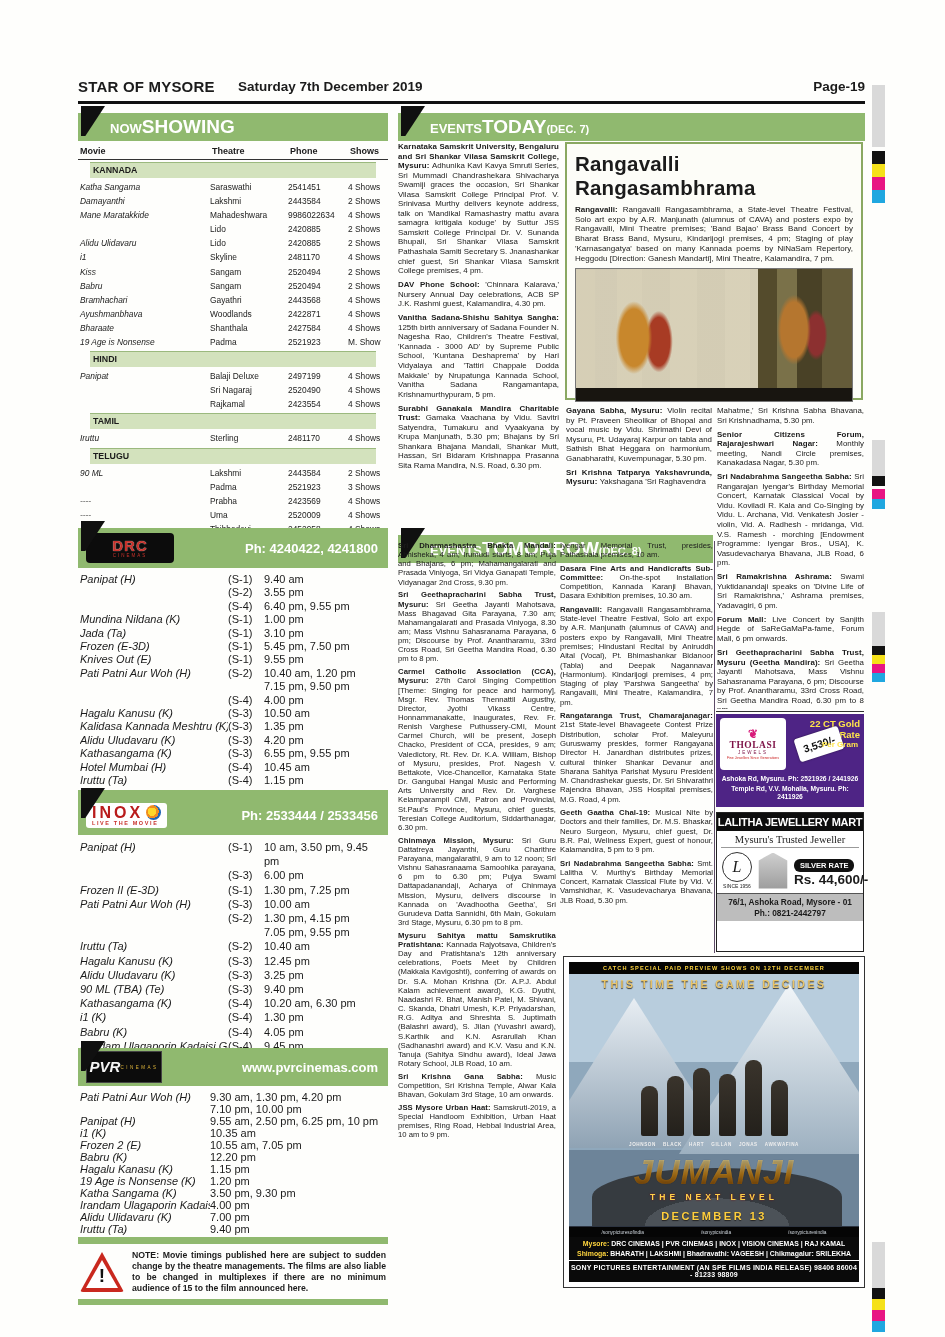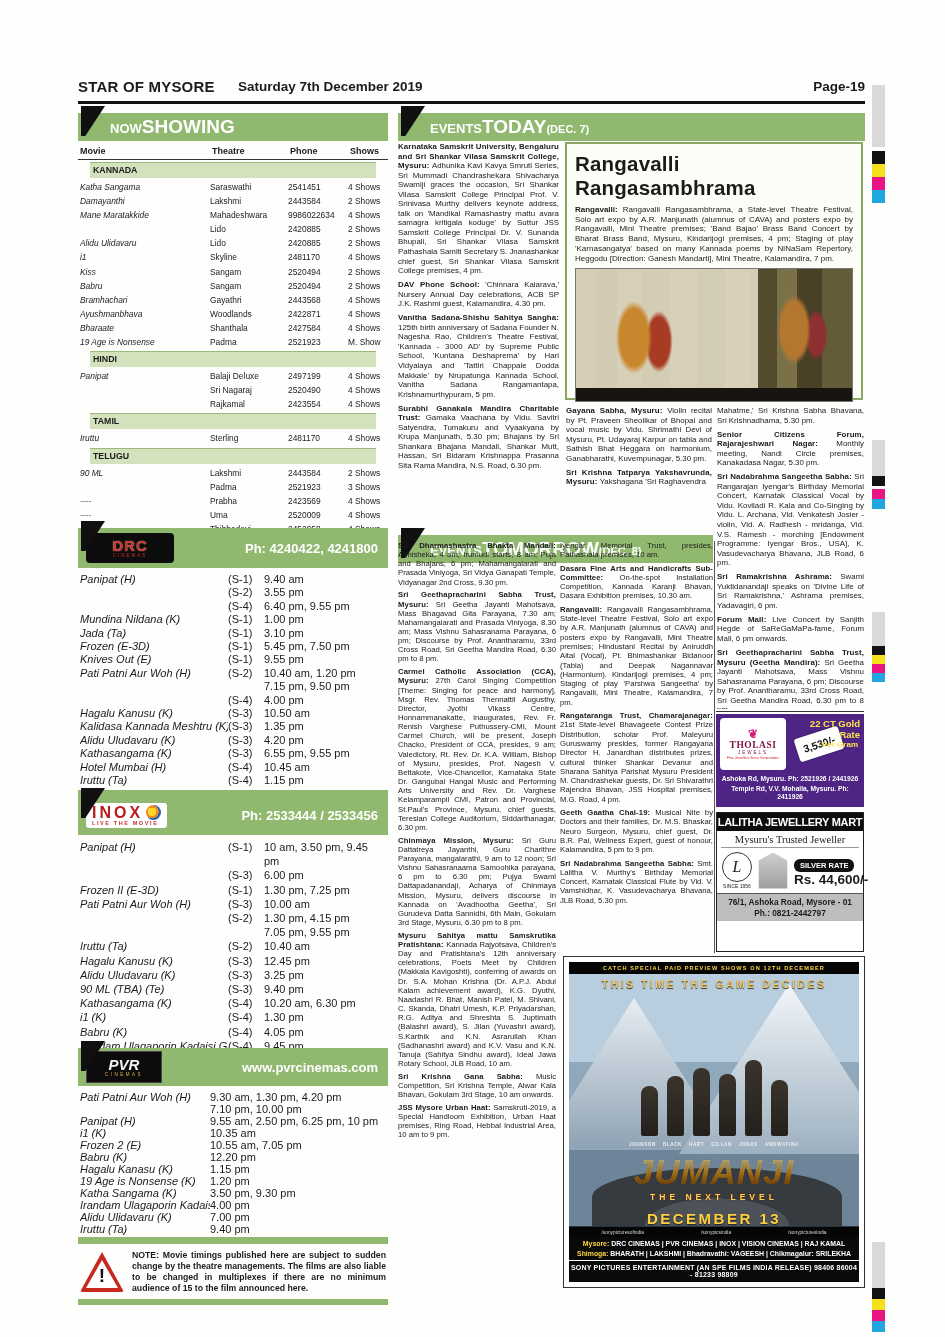--- a/index.html
+++ b/index.html
@@ -43,21 +43,21 @@
 #pvr-sched .srow{line-height:12px}
 #pvr-sched .sc1{width:172px;font-style:normal}
 
 .logo-drc{width:88px;height:30px;background:#0c0c0c;border-radius:4px;display:flex;flex-direction:column;align-items:center;justify-content:center}
 .logo-drc .l1{color:#c8322b;font-weight:bold;font-size:15px;letter-spacing:1px;line-height:14px;text-shadow:0 0 1px #fff}
 .logo-drc .l2{color:#c8322b;font-size:4.5px;letter-spacing:2px}
 .logo-inox{background:#fff;border-radius:3px;padding:2px 6px;display:flex;flex-direction:column;align-items:flex-start}
 .logo-inox .l1{color:#b91c1c;font-weight:bold;font-size:16px;letter-spacing:3px;line-height:15px;display:flex;align-items:center;gap:3px}
 .logo-inox .globe{width:15px;height:15px;border-radius:50%;background:radial-gradient(circle at 40% 45%,#ffd728 0 35%,#f08c1e 35% 55%,#1e64b4 55% 100%);display:inline-block}
 .logo-inox .l2{color:#c8322b;font-size:5.5px;font-weight:bold;letter-spacing:1.6px}
-.logo-pvr{width:76px;height:32px;background:#0c0c0c;display:flex;flex-direction:column;align-items:center;justify-content:center;border:1px solid #444}
+.logo-pvr{width:76px;height:32px;background:#0c0c0c;display:flex;flex-direction:row;align-items:center;justify-content:center;border:1px solid #444}
 .logo-pvr .l1{color:#f4f4f4;font-weight:bold;font-size:15px;font-style:italic;line-height:14px}
 .logo-pvr .l2{color:#e0b63a;font-size:4.5px;letter-spacing:2.5px}
 
 #note{left:78px;top:1238px;width:310px}
 #note .inner{display:flex;gap:8px;padding:6px 2px 5px 2px;align-items:center}
 .warn{position:relative;width:44px;height:40px;flex:0 0 44px}
 .warn .tri1{position:absolute;inset:0;background:#c9281e;clip-path:polygon(50% 0,100% 100%,0 100%);border-radius:3px}
 .warn .tri2{position:absolute;left:6px;top:8px;width:32px;height:28px;background:#fff;clip-path:polygon(50% 0,100% 100%,0 100%)}
 .warn .ex{position:absolute;left:0;right:0;top:13px;text-align:center;font-weight:bold;font-size:19px;color:#111}
 #note-text{font-size:8.7px;font-weight:bold;line-height:11px;text-align:justify}
@@ -124,21 +124,21 @@
 .mtn{position:absolute;background:linear-gradient(#e8eef3,#8fa3b4)}
 .mtn1{left:-30px;top:24px;width:190px;height:150px;clip-path:polygon(50% 0,100% 100%,0 100%)}
 .mtn2{right:-40px;top:10px;width:220px;height:170px;clip-path:polygon(50% 0,100% 100%,0 100%);background:linear-gradient(#f2f6f9,#9db0c0)}
 .jtag{position:relative;text-align:center;color:#e8c46a;font-weight:bold;font-size:10.5px;letter-spacing:2.5px;padding-top:4px;text-shadow:0 1px 1px #333}
 .figs{position:absolute;left:0;right:0;top:86px;display:flex;justify-content:center;align-items:flex-end;gap:9px}
 .fig{display:inline-block;width:17px;background:linear-gradient(#3a342c,#23201b);border-radius:8px 8px 2px 2px}
 .rock{position:absolute;left:8%;right:6%;bottom:0;height:58px;background:radial-gradient(120px 46px at 50% 100%,#4c5258 0 60%,#363b40 60% 100%);border-radius:50% 50% 0 0}
 .jnames{position:absolute;left:0;right:0;top:168px;text-align:center;color:#eee;font-size:4.6px;font-weight:bold;letter-spacing:.6px;display:flex;justify-content:center;gap:7px}
 .jtitle{position:absolute;left:0;right:0;top:178px;text-align:center;font-weight:bold;font-size:35px;font-style:italic;letter-spacing:1px;background:linear-gradient(#ffe9a0 20%,#e89b1e 55%,#8a4d08 90%);-webkit-background-clip:text;background-clip:text;color:transparent;text-shadow:0 0 1px #00000055}
 .jsub{position:absolute;left:0;right:0;top:218px;text-align:center;color:#ffd24a;font-weight:bold;font-size:8.5px;letter-spacing:4px;text-shadow:0 0 2px #7a1010}
-.jdate{position:absolute;left:0;right:0;top:236px;text-align:center;color:#ffcf3e;font-weight:bold;font-size:15px;letter-spacing:2.5px;text-shadow:0 1px 1px #222}
+.jdate{position:absolute;left:0;right:0;top:236px;text-align:center;color:#ffcf3e;font-weight:bold;font-size:11px;letter-spacing:2.5px;text-shadow:0 1px 1px #222}
 .jsocial{background:#050505;display:flex;justify-content:space-around;color:#cfd6dd;font-size:4.8px;padding:2.5px 4px;border-top:1px solid #2c3340}
 .jcine{background:#0a0a0a;color:#fff;text-align:center;font-size:6.9px;font-weight:bold;line-height:9.5px;padding:2px 0}
 .jcine .city{color:#ffd53e}
 .jsony{background:#0a0a0a;color:#fff;text-align:center;font-weight:bold;font-size:7px;letter-spacing:.2px;border-top:1.5px solid #fff;padding:3px 0 4px 0}
 
 .calib{position:absolute;left:872px;width:13px}
 .calib .grey{background:#d9d9d9;width:100%}
 .calib .sq{width:100%}
 .k{background:#121212}.y{background:#f5e11a}.m{background:#e81583}.c{background:#20a7e0}
 </style>

